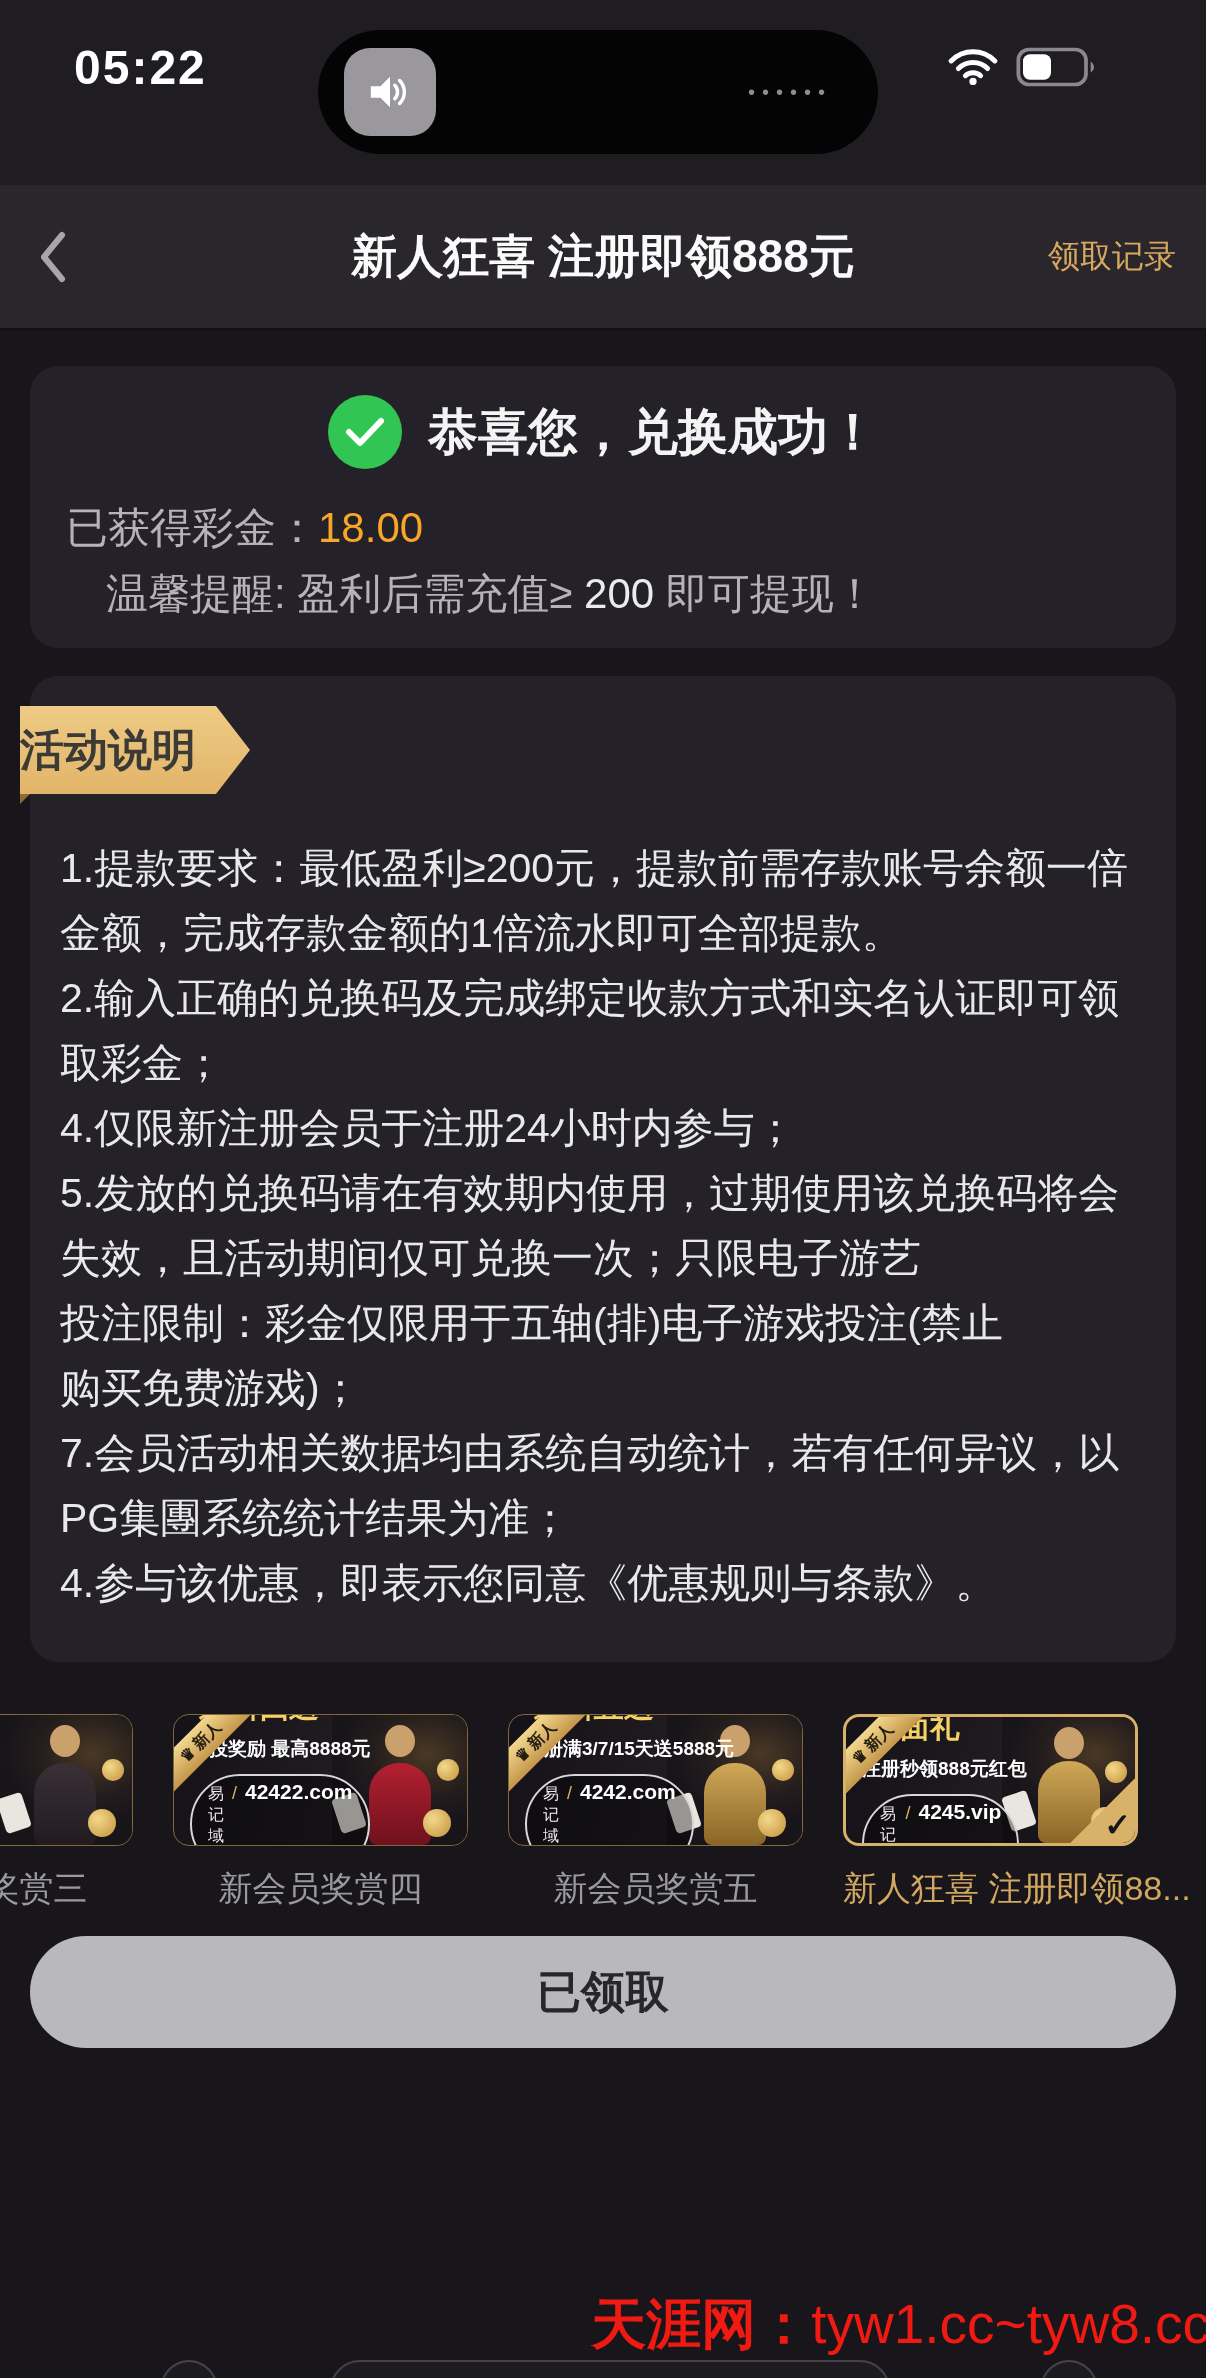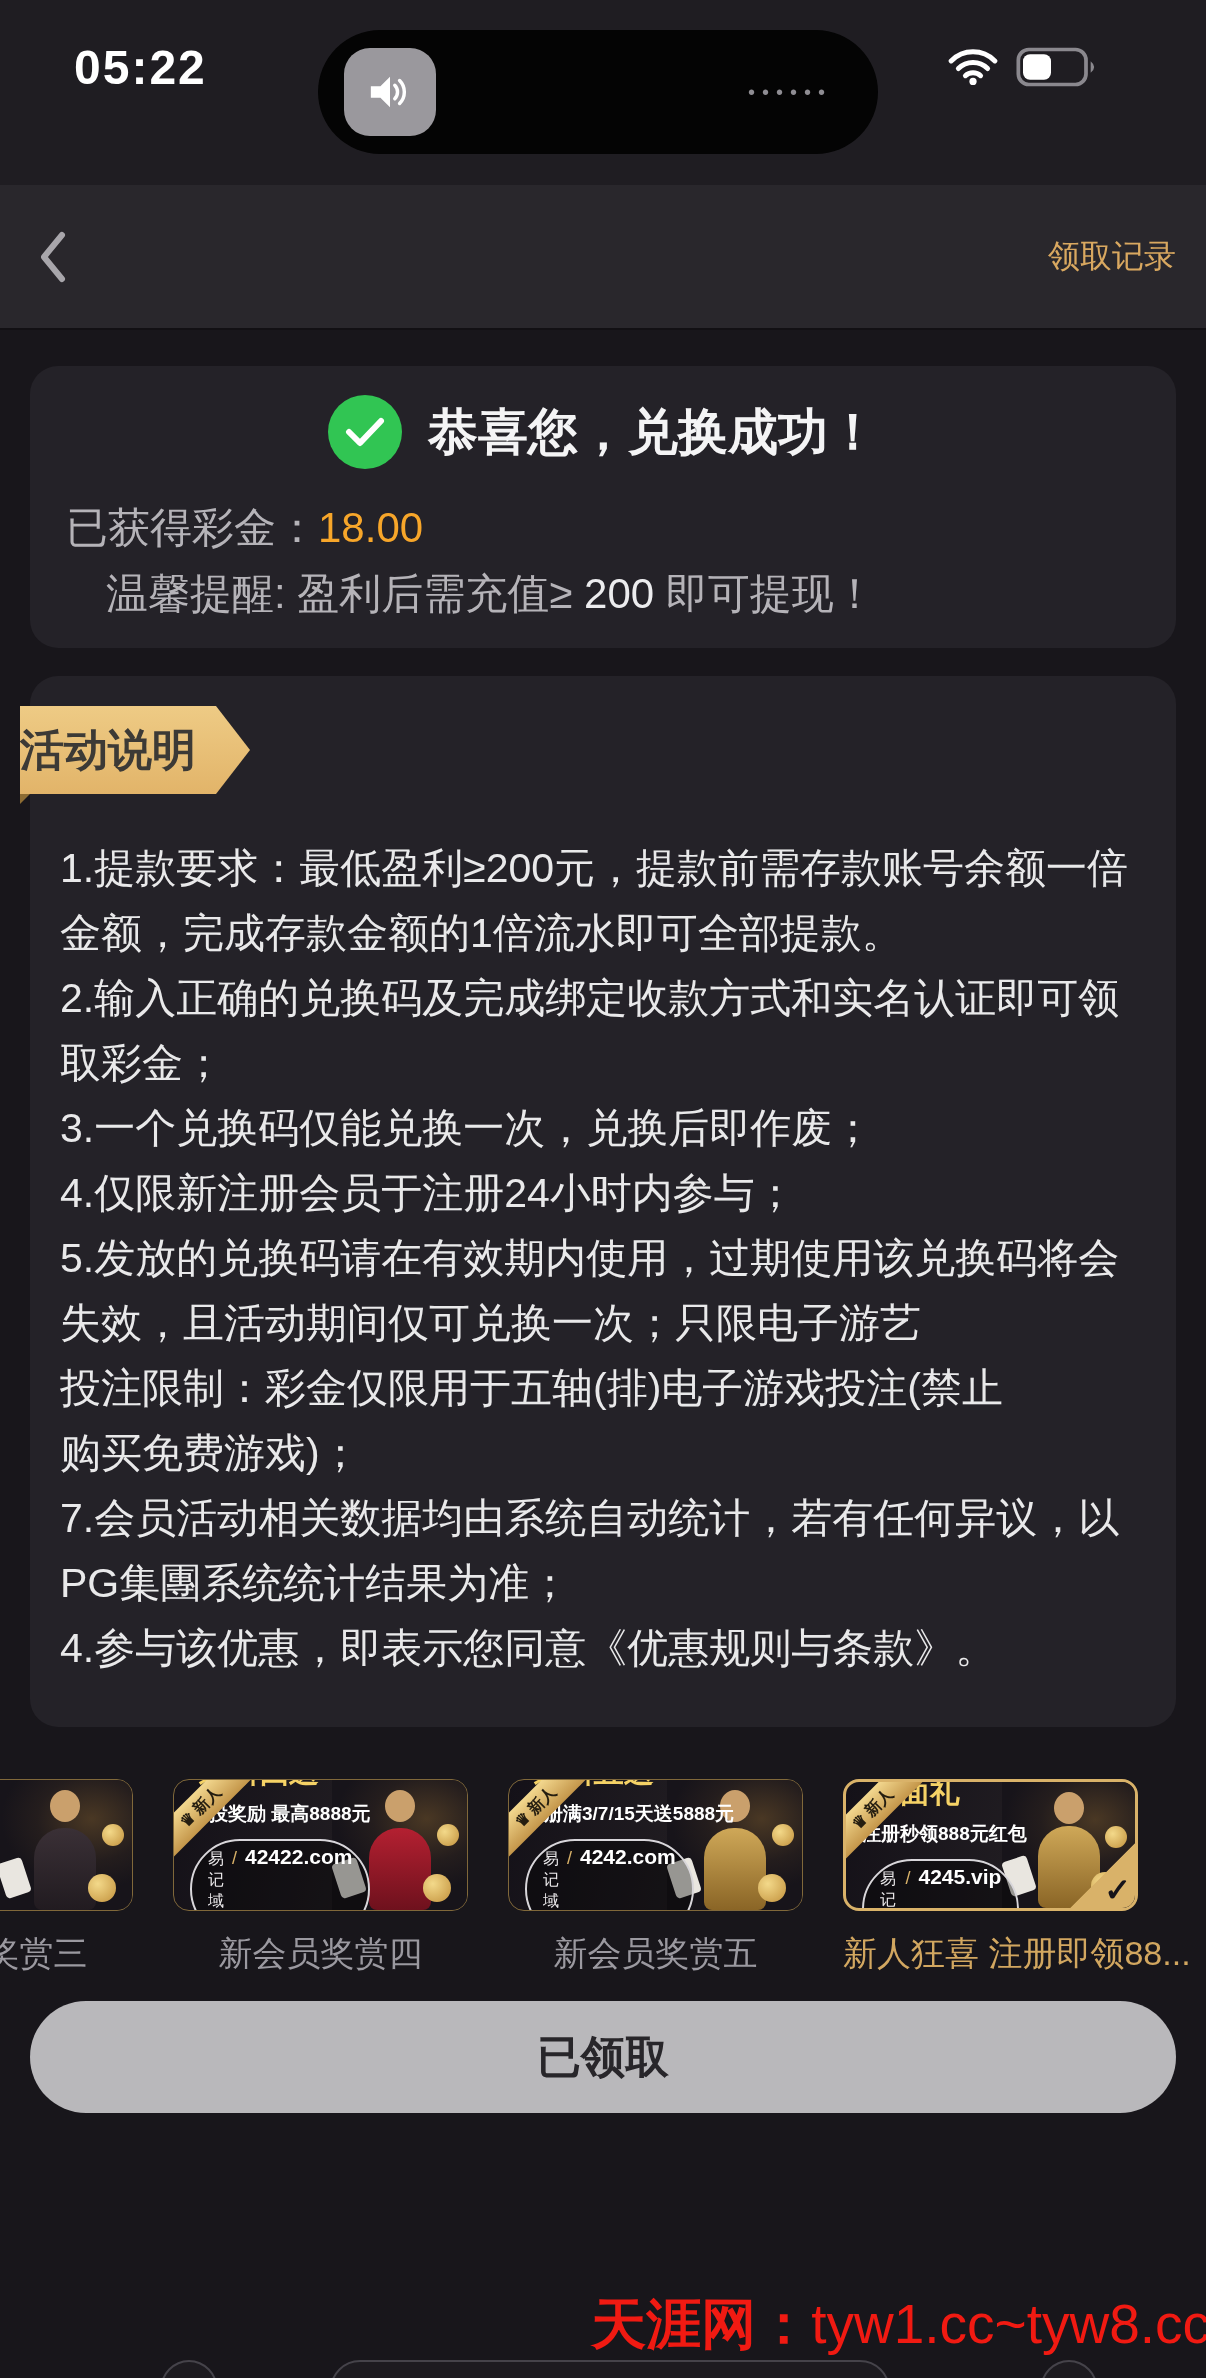--- a/index.html
+++ b/index.html
@@ -106,20 +106,21 @@
       <rect x="3" y="3" width="12" height="11" rx="3" fill="#fff"></rect>
       <path d="M32 6 q3 2.5 0 5 z" fill="#8a888e"></path>
     </svg>
   </div>
 </div>
 
 <div class="navbar">
   <svg class="nav-back" width="30" height="52" viewBox="0 0 15 26">
     <polyline points="12,2 3,13 12,24" stroke="#a8a6ab" stroke-width="3" fill="none" stroke-linecap="round" stroke-linejoin="round"></polyline>
   </svg>
+  <div class="nav-title">新人狂喜 注册即领888元</div>
   <div class="nav-link">领取记录</div>
 </div>
 
 <div class="card result-card">
   <div class="congrats-row">
     <div class="check-circle">
       <svg width="40" height="32" viewBox="0 0 20 16">
         <polyline points="2,8 7.5,13.5 18,2.5" stroke="#fff" stroke-width="3" fill="none" stroke-linecap="round" stroke-linejoin="round"></polyline>
       </svg>
     </div>
@@ -128,21 +129,20 @@
   <div class="bonus-line"><span>已获得彩金：</span><span class="bonus-value">18.00</span></div>
   <div class="hint-line"><span>温馨提醒: 盈利后需充值≥ </span><span class="hint-amount">200</span><span> 即可提现！</span></div>
 </div>
 
 <div class="card rules-card">
   <div class="ribbon">活动说明</div>
   <div class="ribbon-fold"></div>
   <div class="rules">
     <p>1.提款要求：最低盈利≥200元，提款前需存款账号余额一倍金额，完成存款金额的1倍流水即可全部提款。</p>
     <p>2.输入正确的兑换码及完成绑定收款方式和实名认证即可领取彩金；</p>
-    <p>3.一个兑换码仅能兑换一次，兑换后即作废；</p>
     <p>4.仅限新注册会员于注册24小时内参与；</p>
     <p>5.发放的兑换码请在有效期内使用，过期使用该兑换码将会失效，且活动期间仅可兑换一次；只限电子游艺
 投注限制：彩金仅限用于五轴(排)电子游戏投注(禁止
 购买免费游戏)；</p>
     <p>7.会员活动相关数据均由系统自动统计，若有任何异议，以PG集團系统统计结果为准；</p>
     <p>4.参与该优惠，即表示您同意《优惠规则与条款》。</p>
   </div>
 </div>
 
 <div class="carousel">

